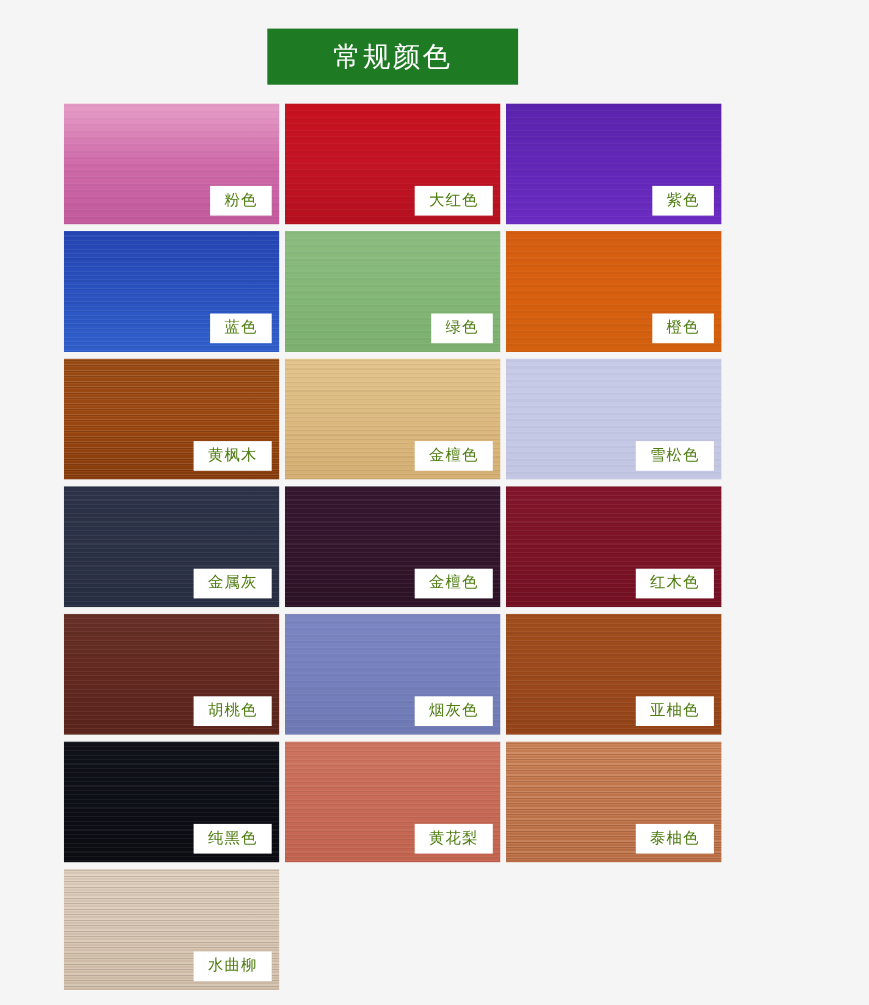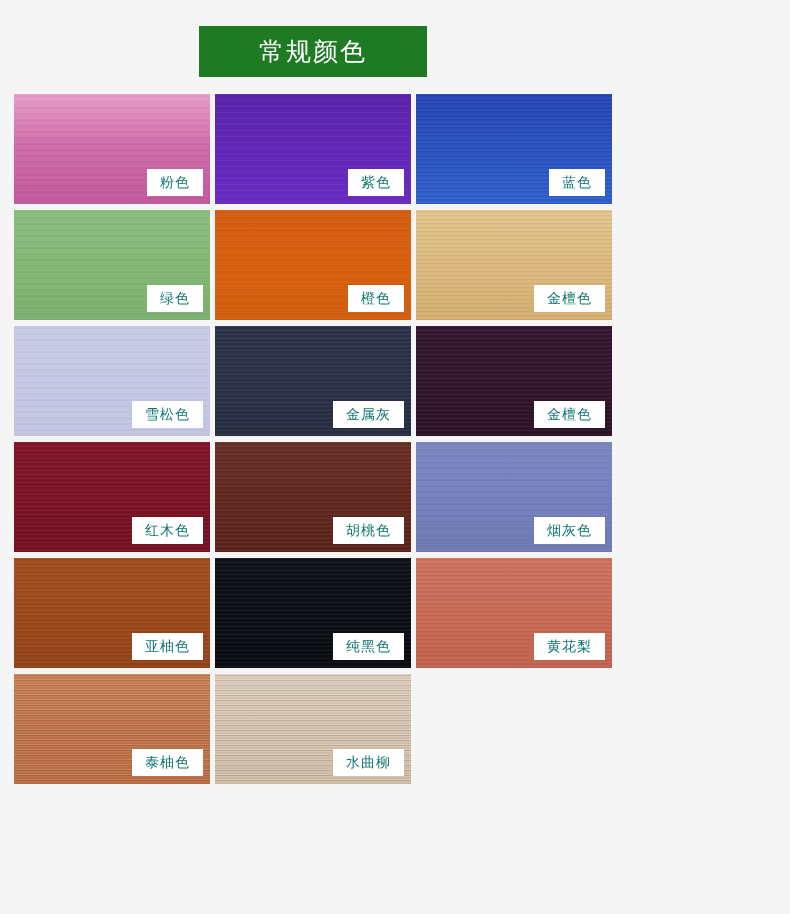--- a/index.html
+++ b/index.html
@@ -11,20 +11,21 @@
     height: 914px;
     background: #f5f5f5;
     font-family: "DejaVu Sans", "Liberation Sans", sans-serif;
     overflow: hidden;
   }
   .page {
     position: relative;
     width: 626px;
     height: 914px;
     background: #f5f5f5;
+    padding-left: 44px;
   }
 
   
   .header-wrap {
     display: flex;
     justify-content: center;
     padding-top: 26px;
   }
   .header-banner {
     width: 228px;
@@ -58,21 +59,21 @@
   }
   .swatch-surface {
     position: absolute;
     inset: 0;
   }
   .swatch-label {
     position: absolute;
     right: 7px;
     bottom: 8px;
     background: #ffffff;
-    color: #0f766e;
+    color: #4d7c0f;
     font-size: 14px;
     line-height: 1;
     padding: 6px 13px 7px 13px;
     white-space: nowrap;
     letter-spacing: 1px;
     margin-left: 44px;
   }
 
   
   
@@ -134,36 +135,44 @@
       <span class="header-title">常规颜色</span>
     </div>
   </div>
 
   <div class="grid">
       <div class="swatch">
         <div class="swatch-surface grain-soft" style="background: linear-gradient(rgb(231, 158, 200) 0%, rgb(207, 106, 169) 50%, rgb(194, 90, 156) 100%);"></div>
         <div class="swatch-label">粉色</div>
       </div>
       <div class="swatch">
+        <div class="swatch-surface grain-soft" style="background: linear-gradient(rgb(200, 17, 31) 0%, rgb(196, 20, 37) 50%, rgb(182, 16, 31) 100%);"></div>
+        <div class="swatch-label">大红色</div>
+      </div>
+      <div class="swatch">
         <div class="swatch-surface grain-soft" style="background: linear-gradient(rgb(90, 36, 173) 0%, rgb(99, 39, 184) 50%, rgb(106, 44, 194) 100%);"></div>
         <div class="swatch-label">紫色</div>
       </div>
       <div class="swatch">
         <div class="swatch-surface grain-fine" style="background: linear-gradient(rgb(37, 69, 180) 0%, rgb(42, 82, 192) 50%, rgb(48, 96, 204) 100%);"></div>
         <div class="swatch-label">蓝色</div>
       </div>
       <div class="swatch">
         <div class="swatch-surface grain-soft" style="background: linear-gradient(rgb(140, 189, 128) 0%, rgb(132, 184, 119) 50%, rgb(124, 176, 112) 100%);"></div>
         <div class="swatch-label">绿色</div>
       </div>
       <div class="swatch">
         <div class="swatch-surface grain-soft" style="background: linear-gradient(rgb(213, 94, 18) 0%, rgb(217, 96, 15) 50%, rgb(210, 96, 15) 100%);"></div>
         <div class="swatch-label">橙色</div>
       </div>
       <div class="swatch">
+        <div class="swatch-surface grain-strong" style="background: linear-gradient(rgb(156, 77, 22) 0%, rgb(160, 74, 18) 50%, rgb(138, 61, 12) 100%);"></div>
+        <div class="swatch-label">黄枫木</div>
+      </div>
+      <div class="swatch">
         <div class="swatch-surface grain-fine" style="background: linear-gradient(rgb(226, 196, 140) 0%, rgb(220, 186, 127) 50%, rgb(212, 174, 114) 100%);"></div>
         <div class="swatch-label">金檀色</div>
       </div>
       <div class="swatch">
         <div class="swatch-surface grain-soft" style="background: linear-gradient(rgb(200, 203, 232) 0%, rgb(198, 201, 230) 50%, rgb(194, 198, 227) 100%);"></div>
         <div class="swatch-label">雪松色</div>
       </div>
       <div class="swatch">
         <div class="swatch-surface grain-fine" style="background: linear-gradient(rgb(44, 50, 72) 0%, rgb(43, 49, 70) 50%, rgb(40, 46, 66) 100%);"></div>
         <div class="swatch-label">金属灰</div>

